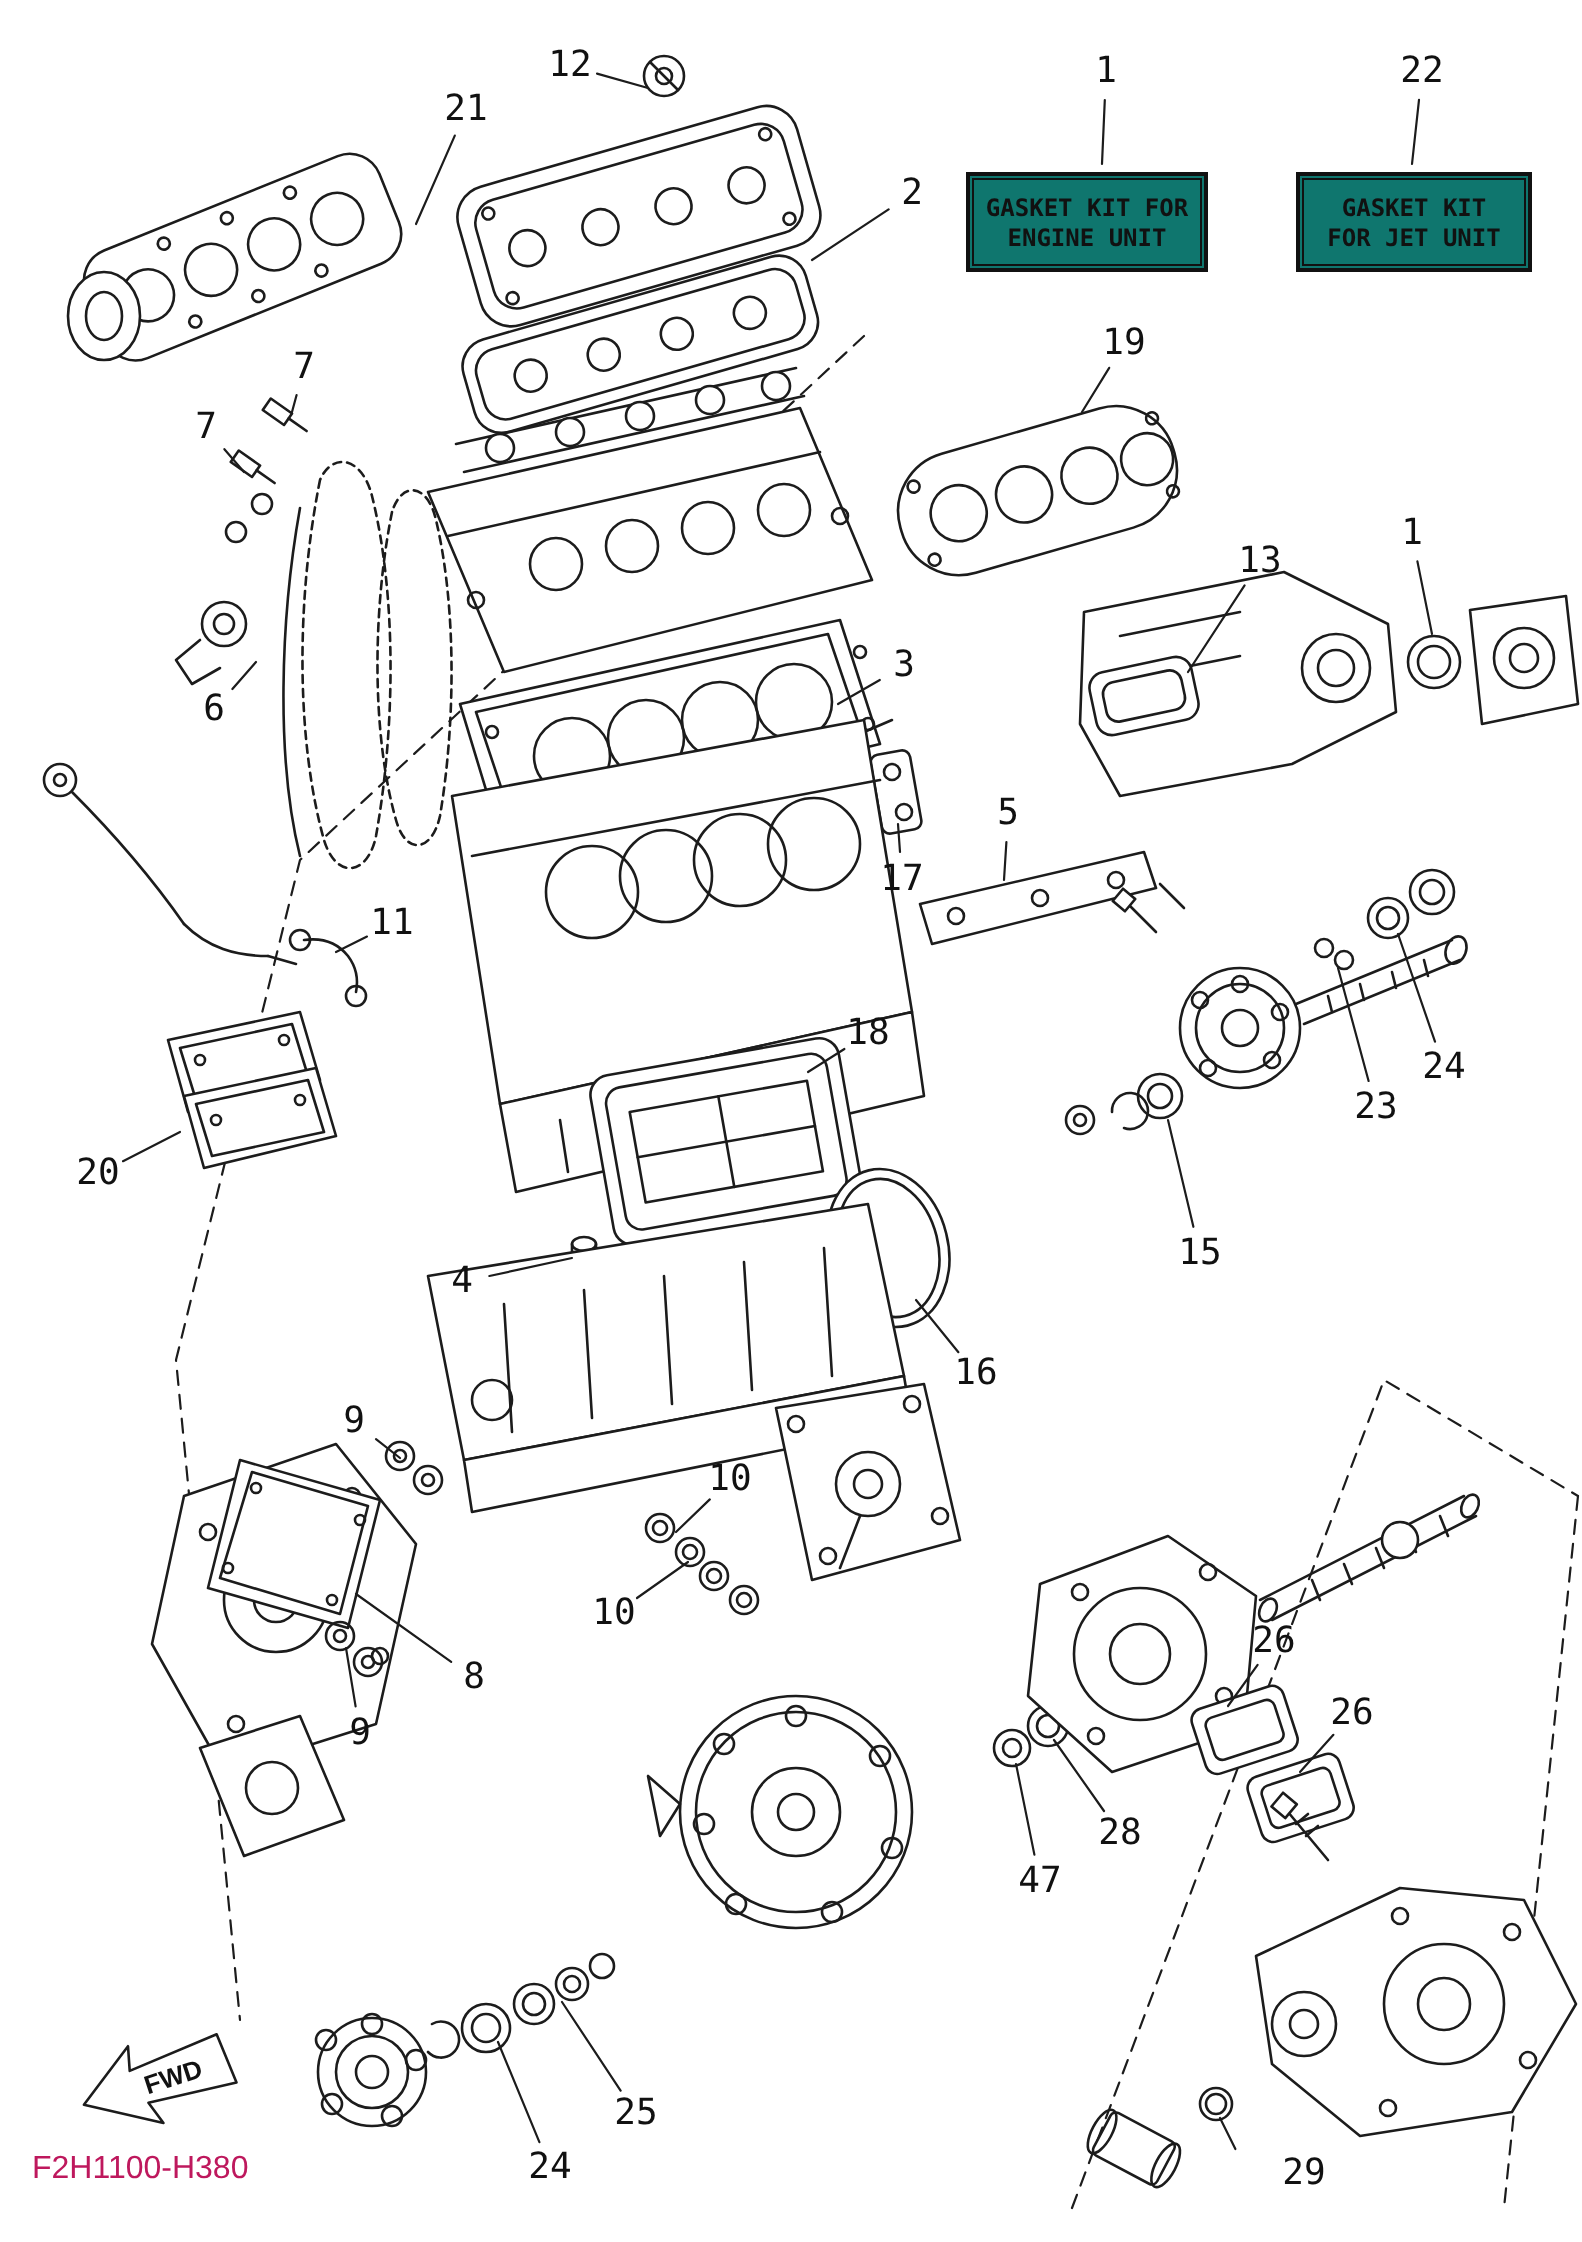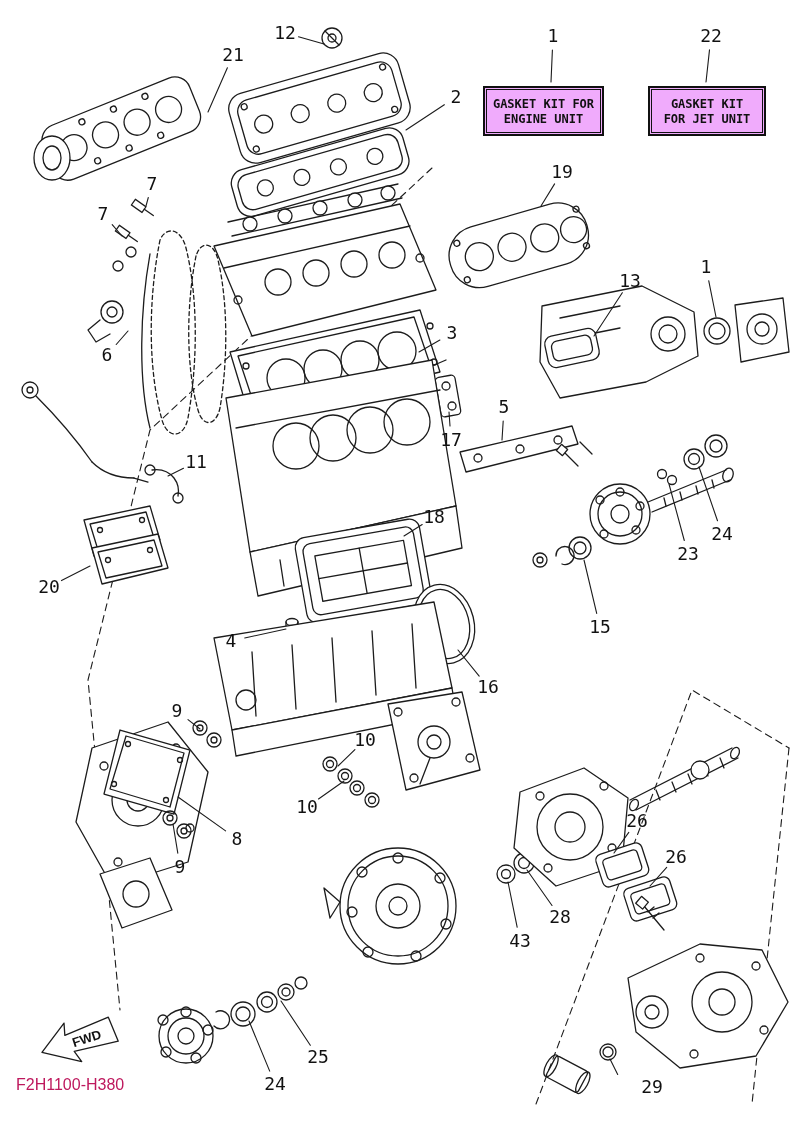--- a/index.html
+++ b/index.html
@@ -2,21 +2,21 @@
 <html><head>
 <meta charset="utf-8">
 <style>
   html,body{margin:0;padding:0;background:#ffffff;}
   .stage{position:relative;width:791px;height:1121px;background:#fff;margin:0 auto;overflow:hidden;
          font-family:"DejaVu Sans",sans-serif;color:#111;}
   .artwork{position:absolute;left:0;top:0;}
   .callout{position:absolute;transform:translate(-50%,-50%);
            font-family:"DejaVu Sans Mono","Liberation Mono",monospace;
            font-size:18px;color:#111;user-select:none;line-height:1;}
-  .kit-box{position:absolute;border:2px solid #111;background:#f0abfc;padding:1px;box-sizing:border-box;}
+  .kit-box{position:absolute;border:2px solid #111;background:#0f766e;padding:1px;box-sizing:border-box;}
   .kit-box-1{left:483px;top:86px;width:121px;height:50px;}
   .kit-box-2{left:648px;top:86px;width:118px;height:50px;}
   .kit-box-inner{border:1.5px solid #111;height:100%;box-sizing:border-box;
                  display:flex;flex-direction:column;align-items:center;justify-content:center;
                  gap:1px;font-family:"DejaVu Sans Mono","Liberation Mono",monospace;
                  font-size:12px;font-weight:bold;white-space:nowrap;padding:0 3px;}
   .drawing-code{position:absolute;left:16px;top:1076px;font-size:16px;
                 font-family:"Liberation Sans",sans-serif;color:#be185d;}
   .callout-layer{position:absolute;left:0;top:0;width:791px;height:1121px;}
 </style>
@@ -536,20 +536,20 @@
       <div class="callout" style="left: 231px; top: 641px;">4</div>
       <div class="callout" style="left: 488px; top: 687px;">16</div>
       <div class="callout" style="left: 177px; top: 711px;">9</div>
       <div class="callout" style="left: 365px; top: 740px;">10</div>
       <div class="callout" style="left: 307px; top: 807px;">10</div>
       <div class="callout" style="left: 237px; top: 839px;">8</div>
       <div class="callout" style="left: 180px; top: 867px;">9</div>
       <div class="callout" style="left: 637px; top: 821px;">26</div>
       <div class="callout" style="left: 676px; top: 857px;">26</div>
       <div class="callout" style="left: 560px; top: 917px;">28</div>
-      <div class="callout" style="left: 520px; top: 941px;">43</div>
+      <div class="callout" style="left: 520px; top: 941px;">47</div>
       <div class="callout" style="left: 275px; top: 1084px;">24</div>
       <div class="callout" style="left: 318px; top: 1057px;">25</div>
       <div class="callout" style="left: 652px; top: 1087px;">29</div>
     </div>
 
   <div class="drawing-code">F2H1100-H380</div>
 </div>
 
 </body></html>

